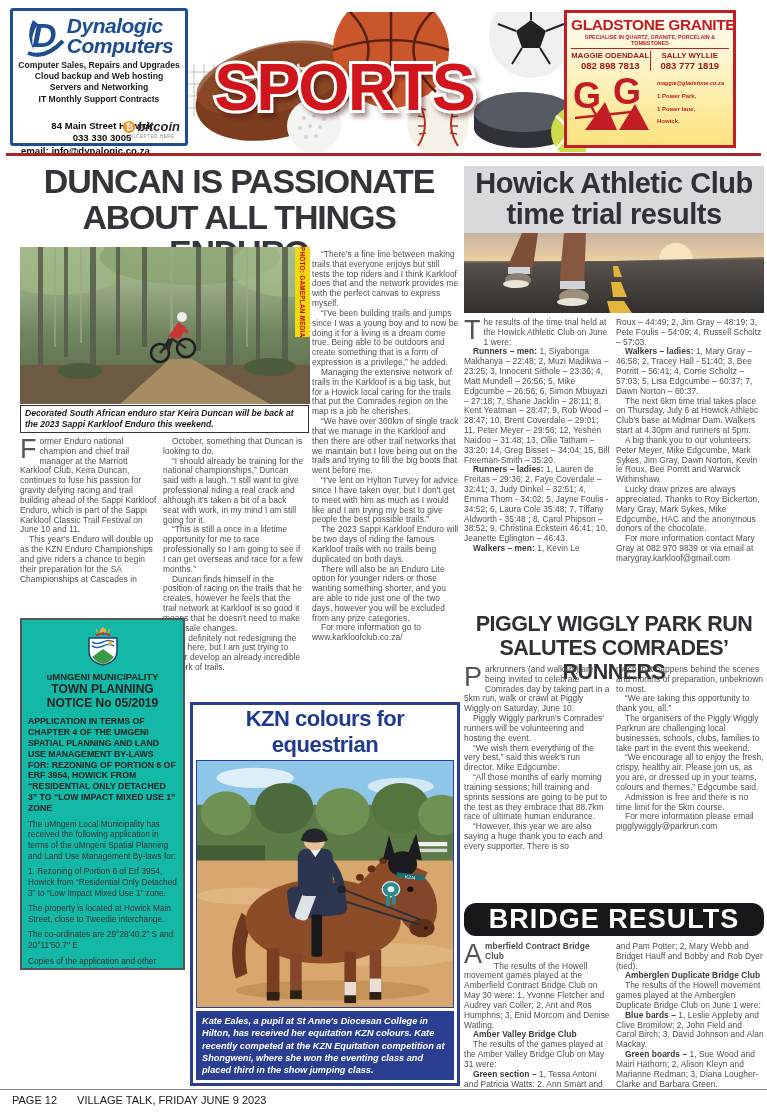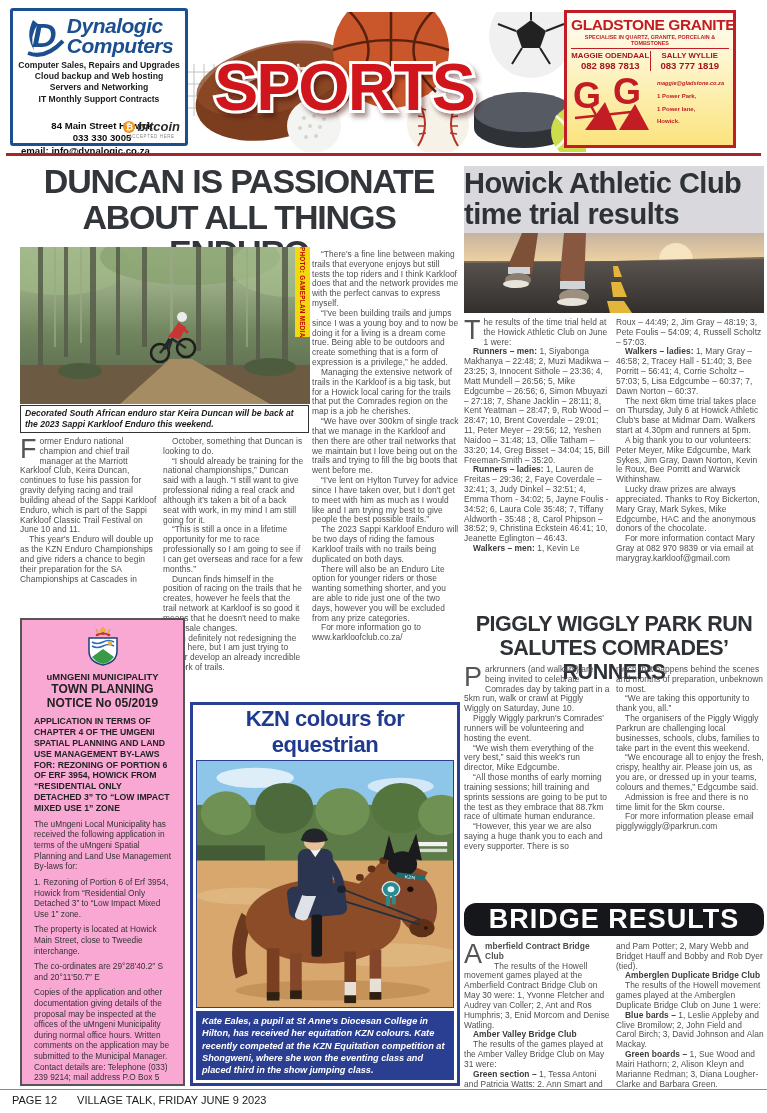--- a/index.html
+++ b/index.html
@@ -57,38 +57,38 @@
   .cont { text-indent:0; }
   .bhead { font-weight:bold; color:#3c3c3c; text-indent:9px; }
   b.lead { color:#3c3c3c; }
   .dc { float:left; font-size:27px; line-height:22px; margin:1px 3px 0 0; color:#555; }
 
   #enduro-col1 { left:20px; top:437px; width:139px; height:178px; }
   #enduro-col2 { left:163px; top:437px; width:141px; height:263px; }
   #enduro-col3 { left:312px; top:250px; width:147px; height:452px; }
 
   
-  #muni { left:20px; top:618px; width:165px; height:468px; border:2px solid #555; background:#f9a8d4; padding:5px 12px; overflow:hidden; }
+  #muni { left:20px; top:618px; width:165px; height:352px; border:2px solid #555; background:#14b8a6; padding:5px 6px; overflow:hidden; }
   .muni-crest { display:block; margin:0 auto; }
   .muni-name { font-size:9.4px; font-weight:bold; text-align:center; color:#222; margin-top:2px; }
   .muni-notice { font-size:12px; font-weight:bold; text-align:center; color:#222; }
   .muni-subject { font-size:8.7px; font-weight:bold; color:#222; margin-top:6px; line-height:1.25; }
   .muni-p { font-size:8.3px; line-height:1.28; color:#333; margin-top:5px; }
 
   
   #kzn { left:190px; top:702px; width:270px; height:384px; border:3px solid #2b3f92; background:#fff;
     display:flex; flex-direction:column; }
   .kzn-title { font-size:22px; font-weight:bold; color:#1f3a8e; text-align:center; letter-spacing:-.5px; padding:1px 0 2px; }
   .kzn-photo { flex:1; margin:0 3px; border:1px solid #2b3f92; overflow:hidden; }
   .kzn-photo svg { display:block; width:100%; height:100%; }
   .kzn-caption { background:#2b3f92; color:#fff; font-size:9.2px; font-weight:bold; font-style:italic;
     line-height:1.32; padding:4px 6px; margin:3px; }
 
   
-  #howick-title { left:464px; top:166px; width:300px; background:#d9d9dd; font-weight:bold;
+  #howick-title { left:464px; top:166px; width:300px; background:#d9d9dd; text-align:center; font-weight:bold;
     color:#2e3237; font-size:29px; line-height:1.07; letter-spacing:-.5px; padding:2px 0 5px; }
   #howick-photo { left:464px; top:233px; width:300px; height:80px; overflow:hidden; }
   #howick-col1 { left:464px; top:318px; width:146px; height:292px; }
   #howick-col2 { left:616px; top:318px; width:148px; height:292px; }
 
   #piggly-title { left:464px; top:612px; width:300px; text-align:center; font-weight:bold; font-size:21.5px;
     color:#2e3237; line-height:1.12; letter-spacing:-.5px; }
   #piggly-col1 { left:464px; top:665px; width:146px; height:237px; }
   #piggly-col2 { left:616px; top:665px; width:148px; height:237px; }
 

